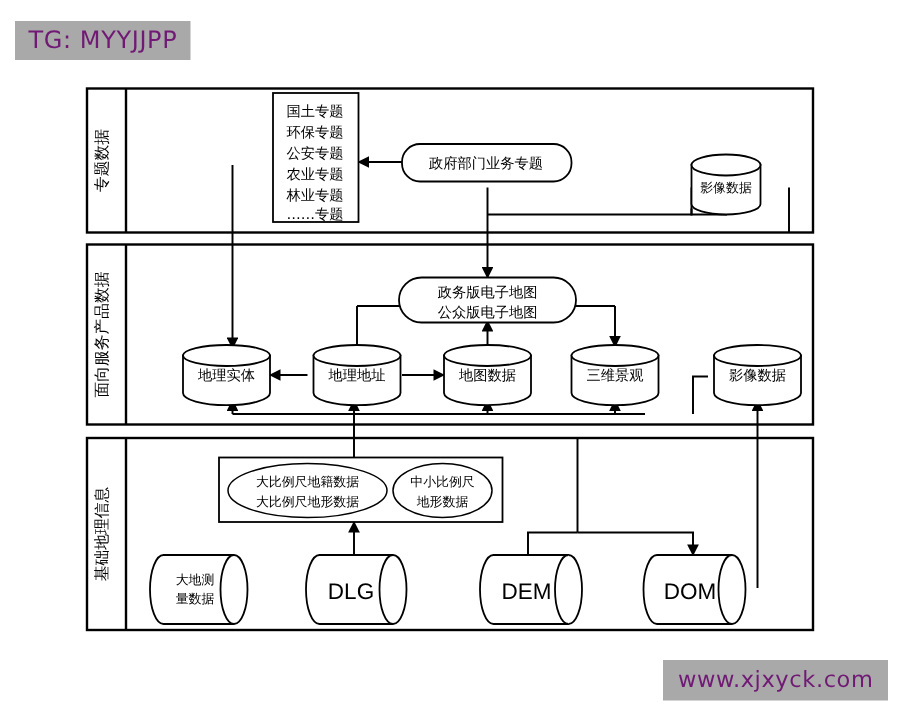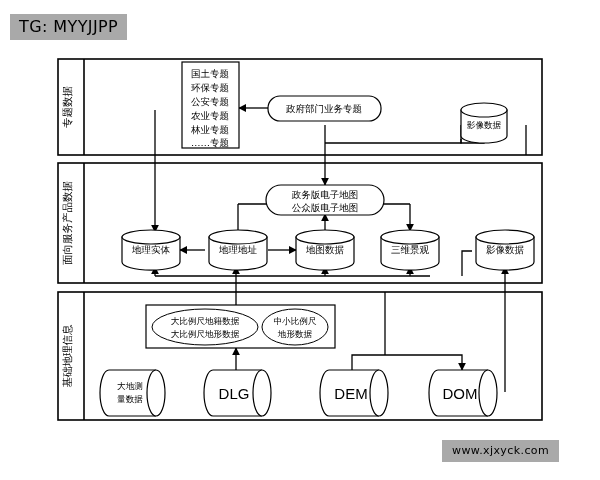--- a/index.html
+++ b/index.html
@@ -4,28 +4,28 @@
 <style>
   html,body{margin:0;padding:0;background:#ffffff;}
   body{
     width:600px;height:480px;position:relative;overflow:hidden;
     font-family:"DejaVu Sans","Liberation Sans",sans-serif;
   }
   #stage{position:absolute;left:0;top:0;width:600px;height:480px;}
   svg#diagram{position:absolute;left:0;top:0;width:600px;height:480px;}
 
   .wm{
-    position:absolute;background:#a9a9a9;color:#000000;
+    position:absolute;background:#a9a9a9;color:#701a75;
     font-family:"DejaVu Sans","Liberation Sans",sans-serif;
     display:flex;align-items:center;justify-content:center;
     letter-spacing:.4px;
     text-align:center;
   }
   #wm-top{left:10px;top:14px;padding:3px 9px 4px 9px;font-size:16px;}
-  #wm-bottom{left:442px;top:440px;padding:4px 10px 5px 10px;font-size:11px;}
+  #wm-bottom{left:442px;top:440px;padding:4px 10px 5px 10px;font-size:15px;}
 
   
   text{font-family:"DejaVu Sans","Liberation Sans",sans-serif;fill:#000;}
   .cn{font-size:9.5px;}
   .cn-sm{font-size:8.6px;}
   .lat{font-size:15px;font-family:"Liberation Sans",sans-serif;}
   .vlabel{font-size:10.5px;}
   .shape{fill:#ffffff;stroke:#000000;stroke-width:1.2;}
   .shape-thin{fill:#ffffff;stroke:#000000;stroke-width:1;}
   .sect{fill:none;stroke:#000000;stroke-width:1.6;}

